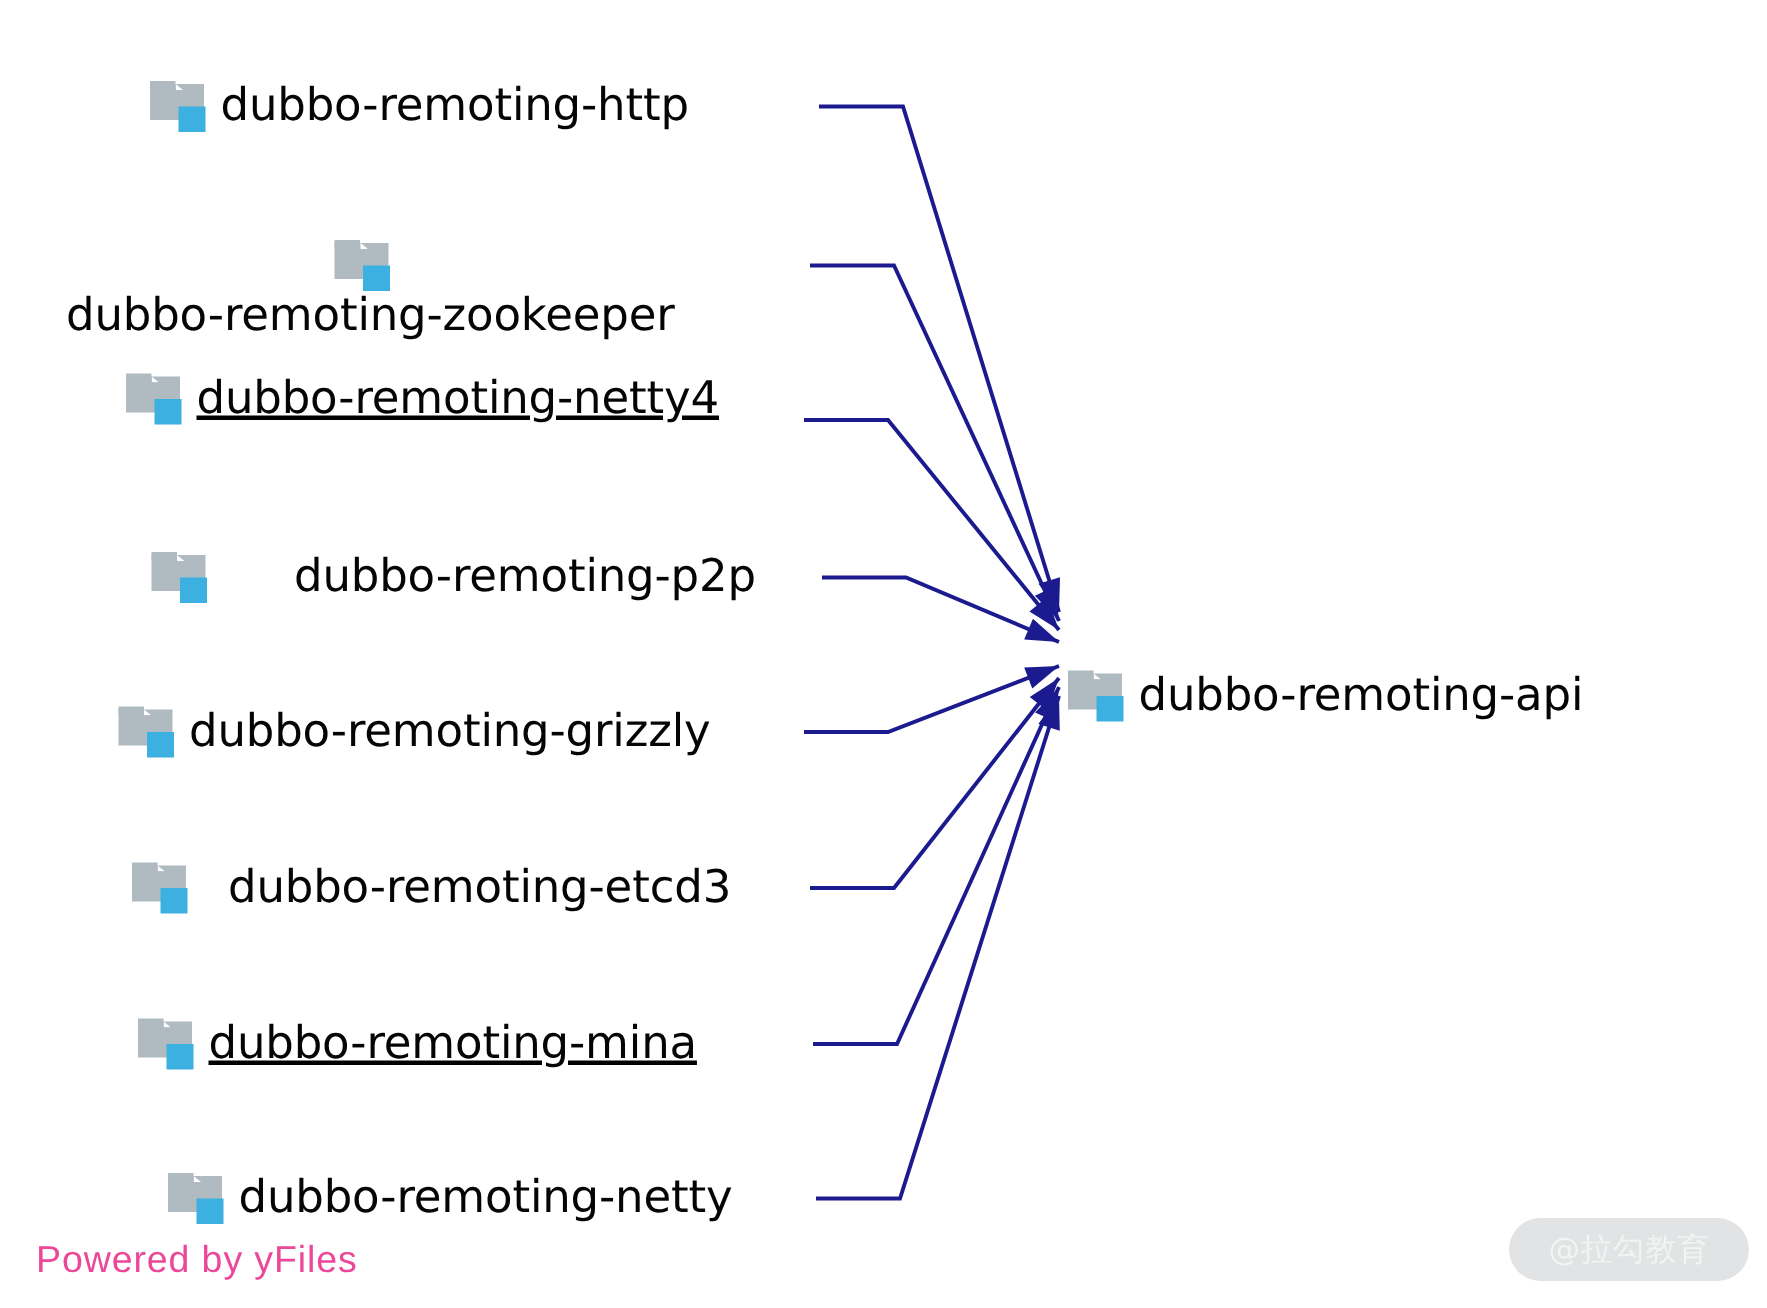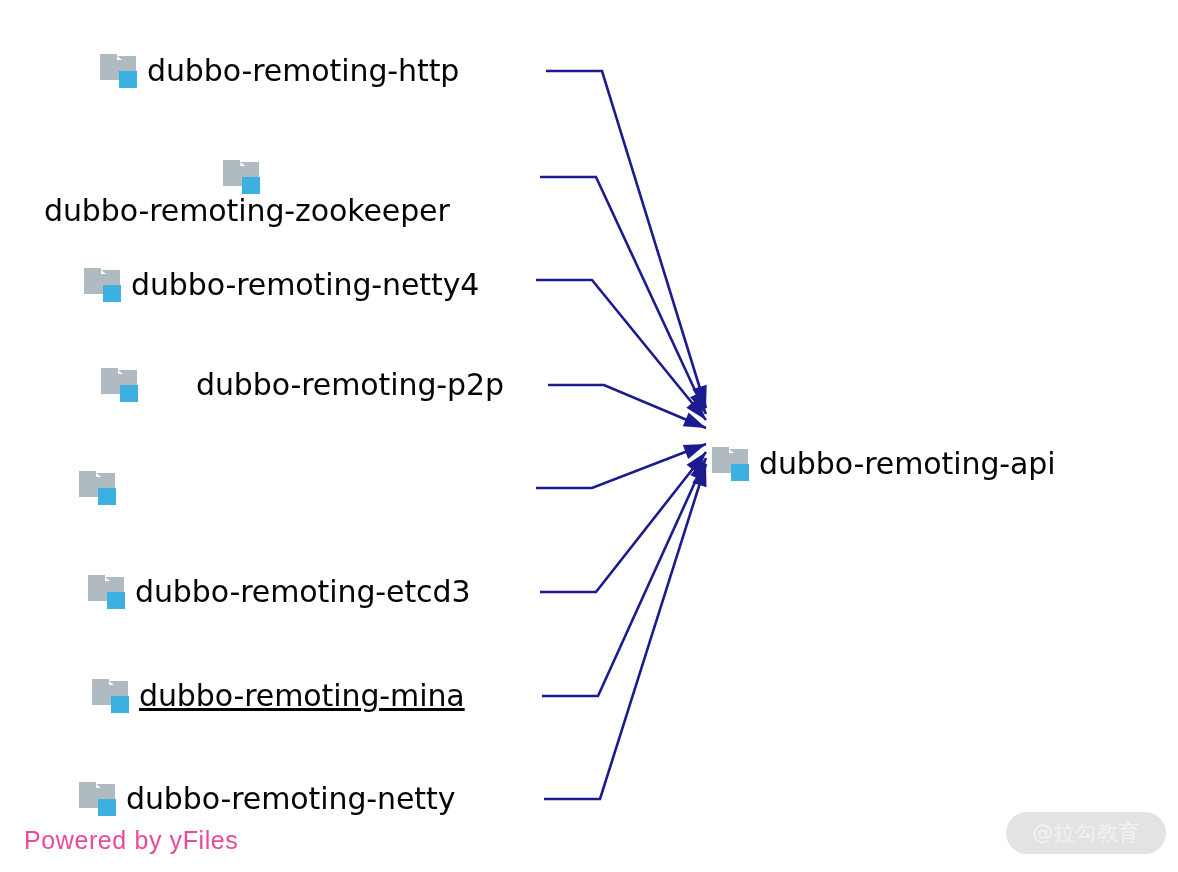--- a/index.html
+++ b/index.html
@@ -160,21 +160,21 @@
       </div>
       <div class="node" style="left: 44px; top: 160px; flex-direction: column;">
         <span class="folder-icon">
           <span class="ftab"></span>
           <span class="fbody"></span>
           <span class="fnotch"></span>
           <span class="fsquare"></span>
         </span>
         <span class="node-label">dubbo-remoting-zookeeper</span>
       </div>
-      <div class="node" style="left: 84px; top: 268px;">
+      <div class="node" style="left: 84px; top: 249px; text-decoration: underline;">
         <span class="folder-icon">
           <span class="ftab"></span>
           <span class="fbody"></span>
           <span class="fnotch"></span>
           <span class="fsquare"></span>
         </span>
         <span class="node-label">dubbo-remoting-netty4</span>
       </div>
       <div class="node" style="left: 101px; top: 368px; gap: 48px;">
         <span class="folder-icon">
@@ -185,40 +185,41 @@
         </span>
         <span class="node-label">dubbo-remoting-p2p</span>
       </div>
       <div class="node" style="left: 79px; top: 471px;">
         <span class="folder-icon">
           <span class="ftab"></span>
           <span class="fbody"></span>
           <span class="fnotch"></span>
           <span class="fsquare"></span>
         </span>
-      </div>
-      <div class="node" style="left: 88px; top: 575px;">
+        <span class="node-label">dubbo-remoting-grizzly</span>
+      </div>
+      <div class="node" style="left: 88px; top: 575px; gap: 17px;">
         <span class="folder-icon">
           <span class="ftab"></span>
           <span class="fbody"></span>
           <span class="fnotch"></span>
           <span class="fsquare"></span>
         </span>
         <span class="node-label">dubbo-remoting-etcd3</span>
       </div>
       <div class="node" style="left: 92px; top: 679px; text-decoration: underline;">
         <span class="folder-icon">
           <span class="ftab"></span>
           <span class="fbody"></span>
           <span class="fnotch"></span>
           <span class="fsquare"></span>
         </span>
         <span class="node-label">dubbo-remoting-mina</span>
       </div>
-      <div class="node" style="left: 79px; top: 782px;">
+      <div class="node" style="left: 112px; top: 782px;">
         <span class="folder-icon">
           <span class="ftab"></span>
           <span class="fbody"></span>
           <span class="fnotch"></span>
           <span class="fsquare"></span>
         </span>
         <span class="node-label">dubbo-remoting-netty</span>
       </div>
       <div class="node" style="left: 712px; top: 419px; margin-top: 28px;">
         <span class="folder-icon">

